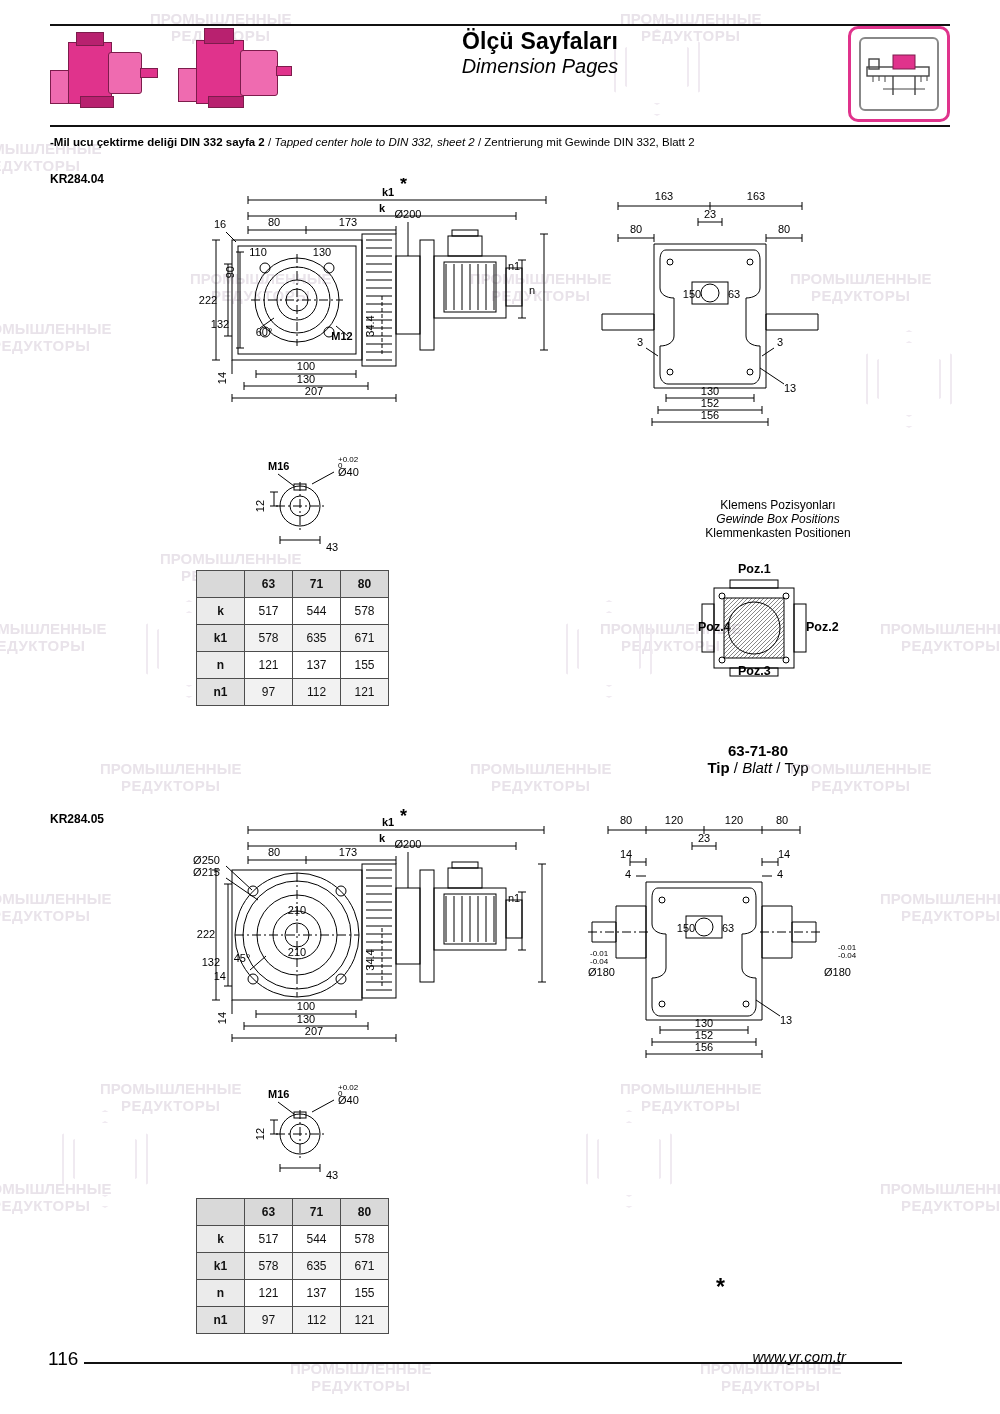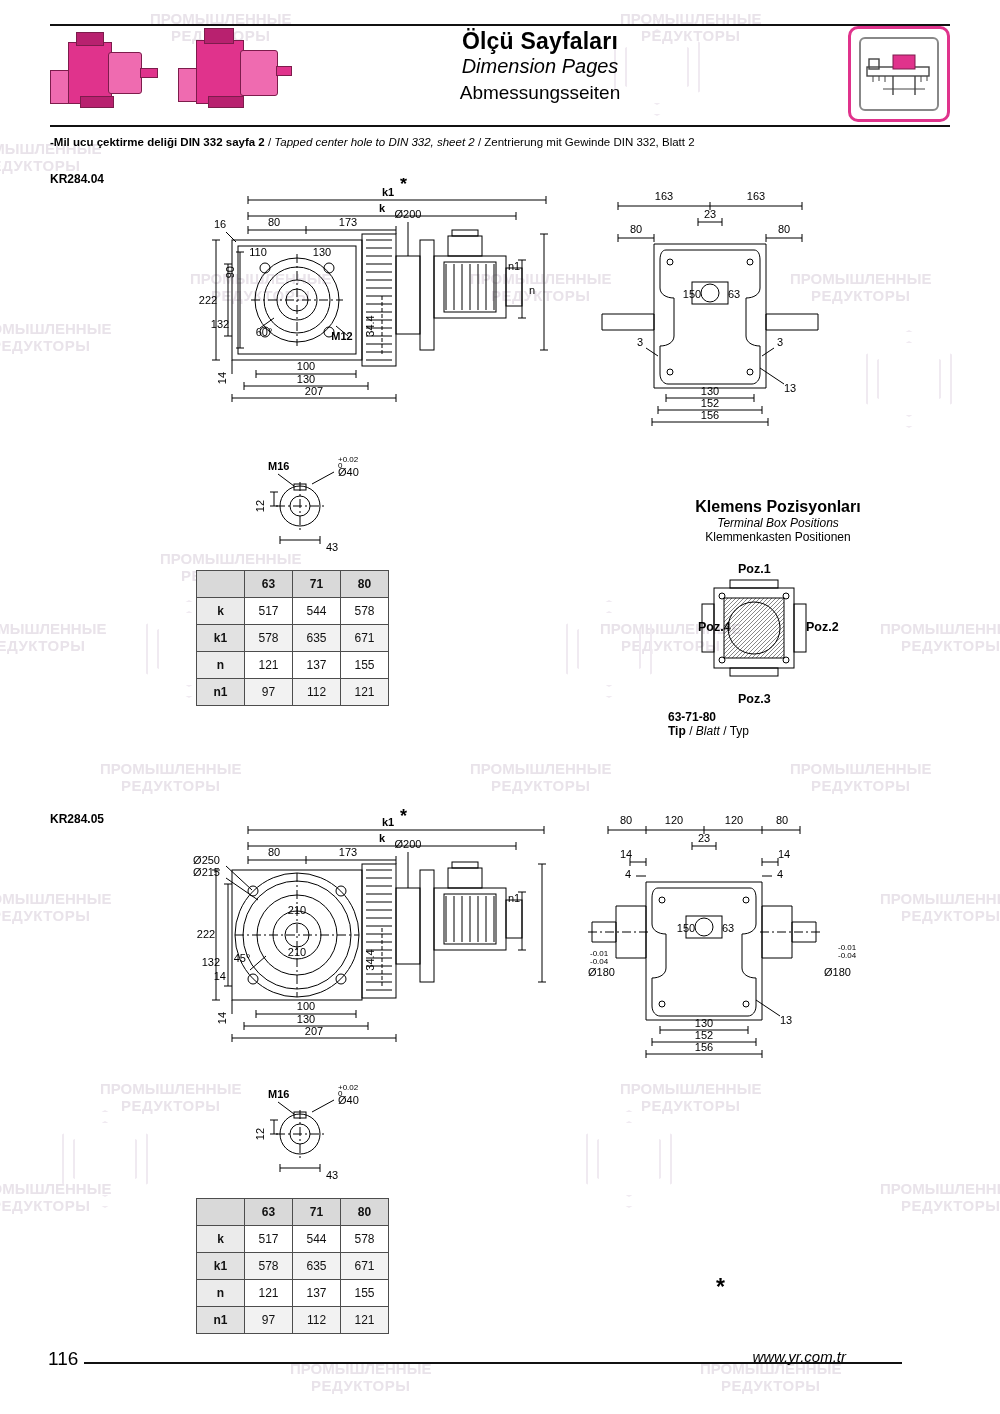--- a/index.html
+++ b/index.html
@@ -76,25 +76,25 @@
     border: 1px solid #4d4d4d; width: 48px; height: 27px; text-align: center;
     font-weight: normal; color: #111; background: #fff;
   }
   .dtable th { background: #d9d9d9; font-weight: bold; }
   .dtable td.rowhdr { background: #ebebeb; font-weight: bold; width: 42px; }
   .dtable tr.alt td { background: #f2f2f2; }
   .dtable tr.alt td.rowhdr { background: #e2e2e2; }
 
   
   .tb-wrap { position: absolute; text-align: center; }
-  .tb-t1 { font-size: 16px; font-weight: bold; }
+  .tb-t1 { font-size: 12px; font-weight: normal; }
   .tb-t2 { font-size: 12px; font-style: italic; }
   .tb-t3 { font-size: 12px; }
   .poz { position: absolute; font-size: 12.5px; font-weight: bold; }
-  .tb-type { position: absolute; font-size: 12px; }
+  .tb-type { position: absolute; text-align: center; font-size: 15px; margin-top: 32px; }
   .tb-type b { font-weight: bold; }
 
   
   .footnote { position: absolute; font-size: 11.5px; line-height: 1.35; }
   .footnote .ln1 { font-weight: bold; }
   .footnote .ln2 { font-style: italic; }
   .fn-star { position: absolute; font-size: 23px; font-weight: bold; }
 
   
   .footer-rule { position: absolute; left: 84px; top: 1362px; width: 818px; height: 2px; background: #111; }
@@ -232,21 +232,20 @@
       <div class="gb-body" style="left:20px; top:14px; width:48px; height:64px;"></div>
       <div class="gb-body gb-dark" style="left:28px; top:2px; width:30px; height:16px;"></div>
       <div class="gb-body gb-light" style="left:64px; top:24px; width:38px; height:46px; border-radius:3px;"></div>
       <div class="gb-body" style="left:100px; top:40px; width:16px; height:10px;"></div>
       <div class="gb-body gb-dark" style="left:32px; top:70px; width:36px; height:12px;"></div>
     </div>
 
     <div class="titles">
       <div class="t1">Ölçü Sayfaları</div>
       <div class="t2">Dimension Pages</div>
-      <div class="t3">Abmessungsseiten</div>
     </div>
 
     <div class="caliper-box">
       <div class="caliper-inner"></div>
       <svg width="86" height="80" style="position:absolute; left:8px; top:8px;">
         <rect x="8" y="30" width="62" height="9" fill="none" stroke="#444" stroke-width="1.4"></rect>
         <rect x="10" y="22" width="10" height="10" fill="none" stroke="#444" stroke-width="1.4"></rect>
         <rect x="34" y="18" width="22" height="14" fill="#e0338c" stroke="#7d1c4c" stroke-width="1"></rect>
         <line x1="34" y1="39" x2="34" y2="58" stroke="#444" stroke-width="1.4"></line>
         <line x1="56" y1="39" x2="56" y2="58" stroke="#444" stroke-width="1.4"></line>
@@ -502,27 +501,27 @@
       <td class="rowhdr">n1</td>
       <td>97</td>
       <td>112</td>
       <td>121</td>
     </tr>
   </tbody>
     </table>
 
   <div class="tb-wrap" style="left:648px; top:498px; width:260px;">
     <div class="tb-t1">Klemens Pozisyonları</div>
-    <div class="tb-t2">Terminal Box Positions</div>
+    <div class="tb-t2">Gewinde Box Positions</div>
     <div class="tb-t3">Klemmenkasten Positionen</div>
   </div>
 
   <div class="poz" style="left:738px; top:562px;">Poz.1</div>
   <div class="poz" style="left:806px; top:620px;">Poz.2</div>
-  <div class="poz" style="left:738px; top:692px;">Poz.3</div>
+  <div class="poz" style="left:738px; top:664px;">Poz.3</div>
   <div class="poz" style="left:698px; top:620px;">Poz.4</div>
 
   <div class="blk" style="left:700px; top:578px;">
     <svg width="110" height="106" viewBox="0 0 110 106">
       <defs>
         <pattern id="hatch" width="4" height="4" patternUnits="userSpaceOnUse">
           <path d="M0,4 l4,-4 M-1,1 l2,-2 M3,5 l2,-2" stroke="#555" stroke-width="0.7"></path>
         </pattern>
       </defs>
       <g stroke="#000" fill="none" stroke-width="1">

